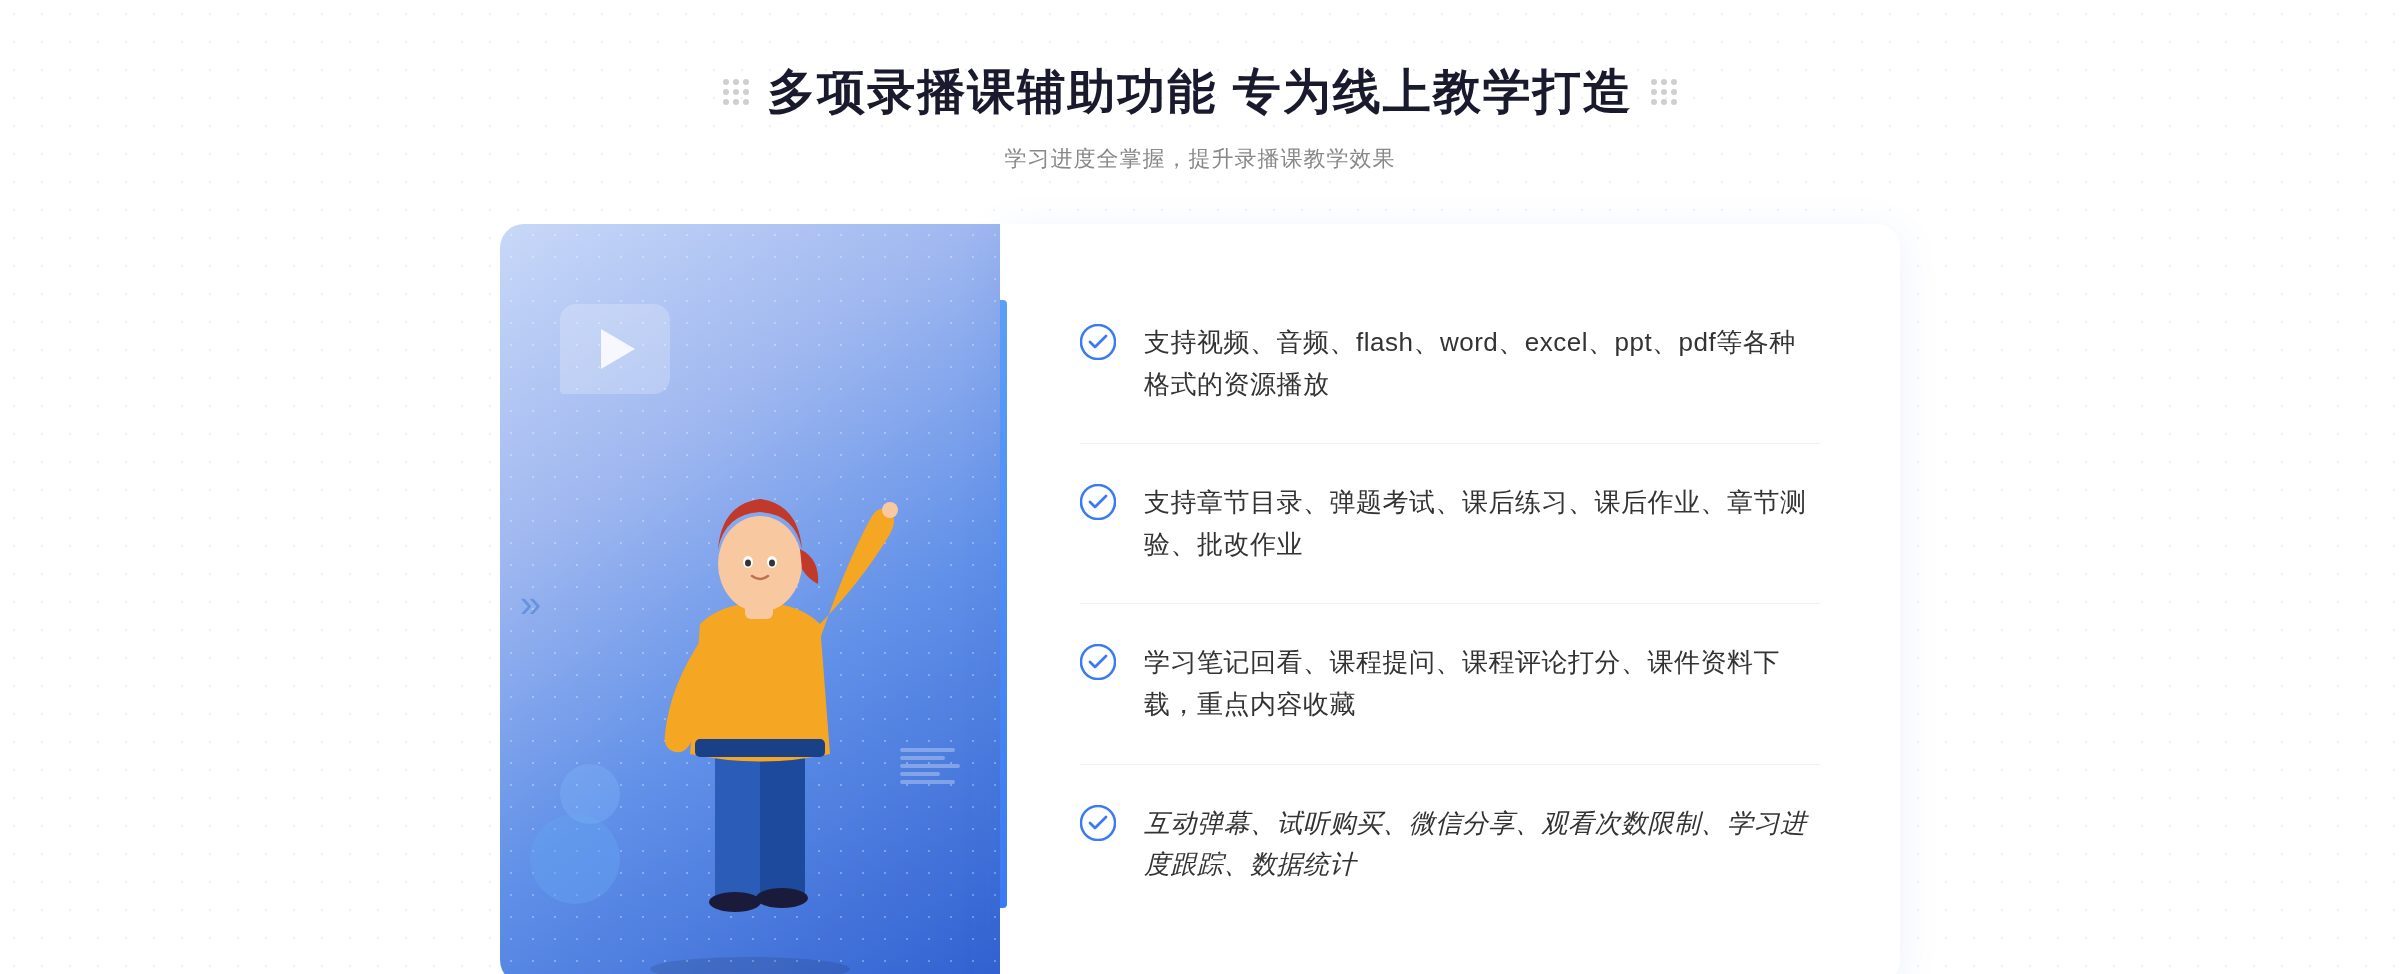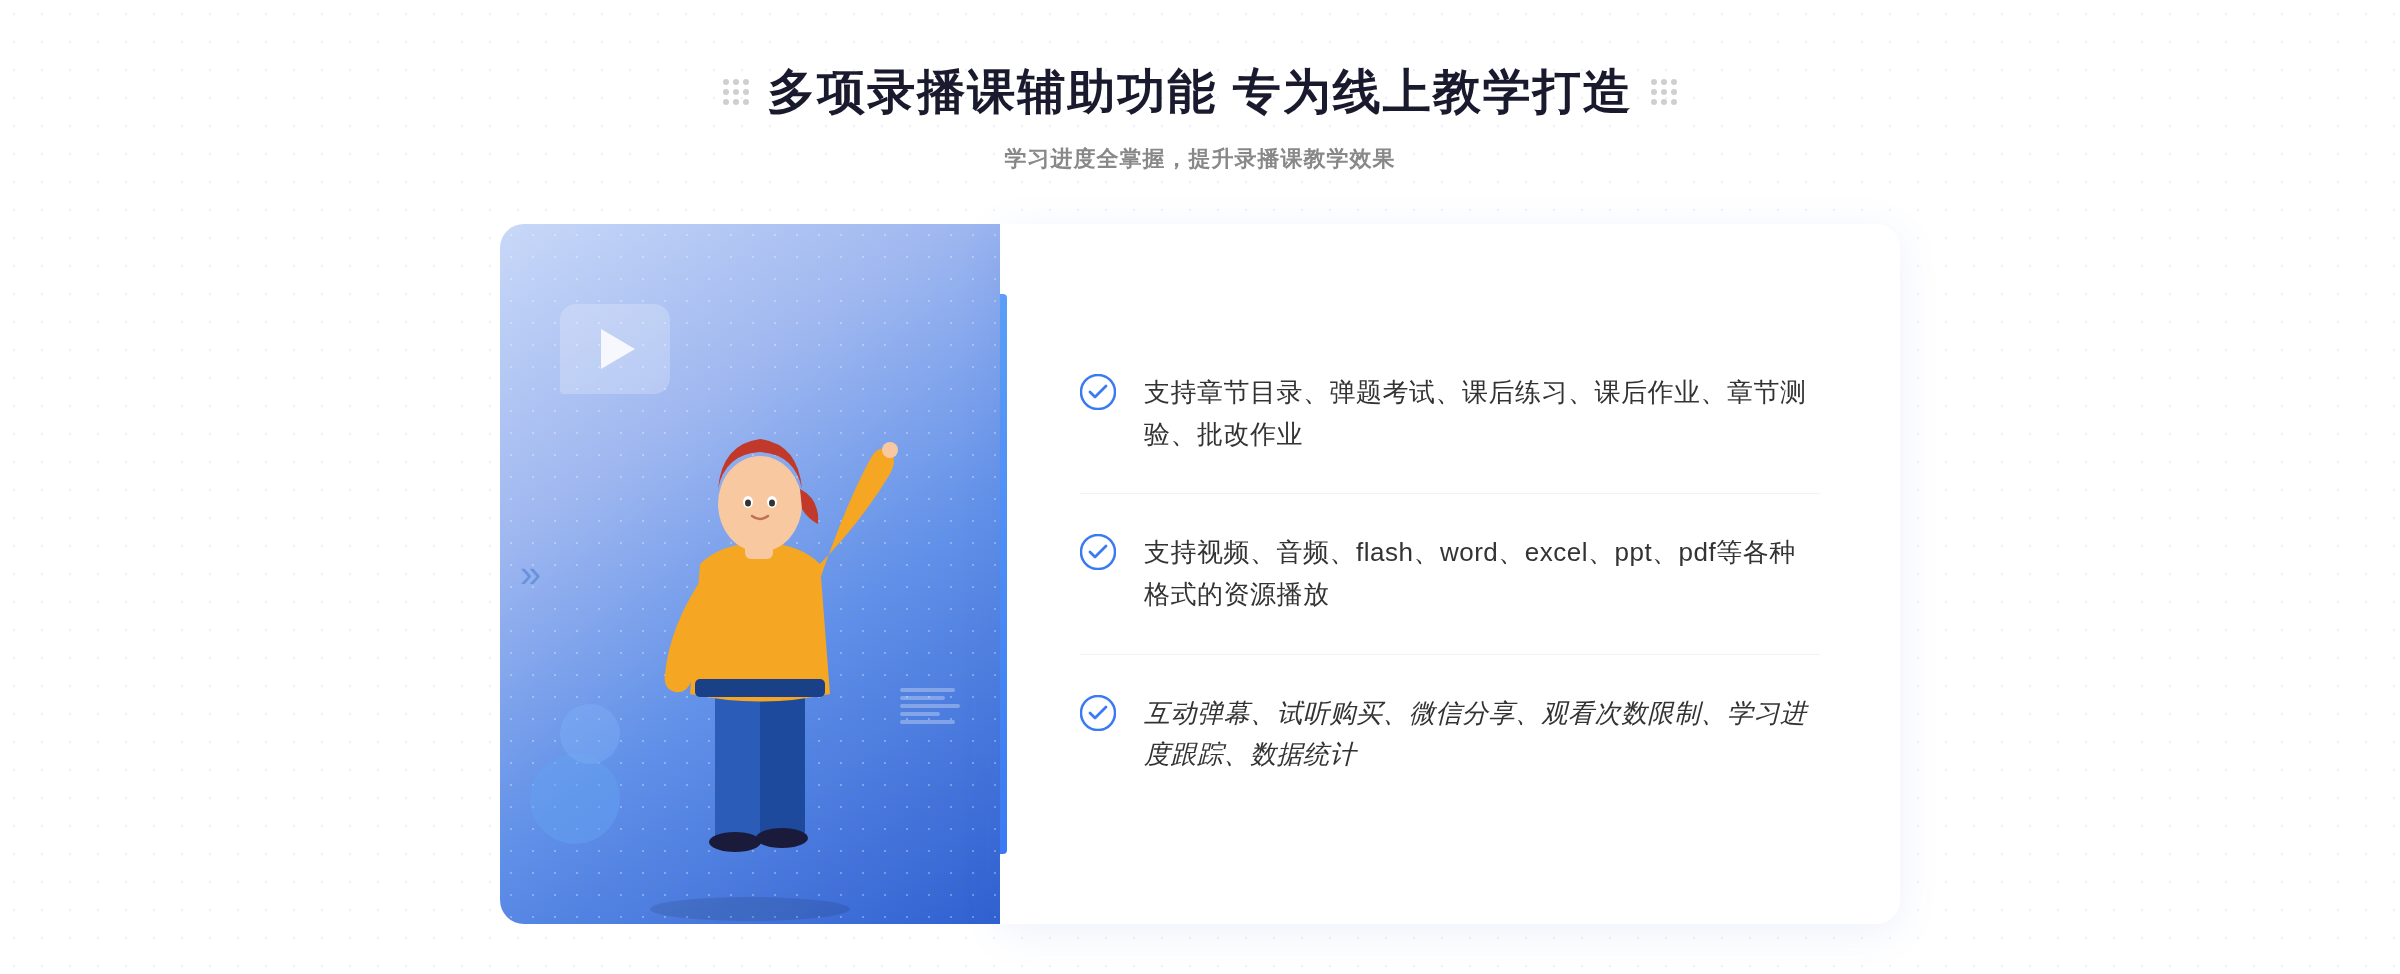--- a/index.html
+++ b/index.html
@@ -54,21 +54,21 @@
     .main-title {
       font-size: 48px;
       font-weight: 700;
       color: #1a1a2e;
       letter-spacing: 2px;
     }
 
     .sub-title {
       font-size: 22px;
       color: #888;
-      font-weight: 700;
+      font-weight: 400;
       letter-spacing: 1px;
     }
 
     .content-area {
       width: 1400px;
       display: flex;
       align-items: stretch;
       position: relative;
       z-index: 1;
       gap: 0;
@@ -339,41 +339,50 @@
 
         <circle cx="330" cy="106" r="8" fill="#f8c8a0"></circle>
 
         <rect x="135" y="335" width="130" height="18" rx="5" fill="#1a4088"></rect>
       </svg>
 
     </div>
 
     <div class="right-panel">
       <div class="accent-bar"></div>
+
+      <div class="feature-item">
+        <div class="check-icon">
+          <svg viewBox="0 0 36 36" xmlns="http://www.w3.org/2000/svg">
+            <circle cx="18" cy="18" r="17" fill="none" stroke="#3a7af4" stroke-width="2.5"></circle>
+            <polyline points="10,18 15,23 26,12" fill="none" stroke="#3a7af4" stroke-width="2.8" stroke-linecap="round" stroke-linejoin="round"></polyline>
+          </svg>
+        </div>
+        <span class="feature-text">支持视频、音频、flash、word、excel、ppt、pdf等各种格式的资源播放</span>
+      </div>
 
       <div class="feature-item">
         <div class="check-icon">
           <svg viewBox="0 0 36 36" xmlns="http://www.w3.org/2000/svg">
             <circle cx="18" cy="18" r="17" fill="none" stroke="#3a7af4" stroke-width="2.5"></circle>
             <polyline points="10,18 15,23 26,12" fill="none" stroke="#3a7af4" stroke-width="2.8" stroke-linecap="round" stroke-linejoin="round"></polyline>
           </svg>
         </div>
         <span class="feature-text">支持章节目录、弹题考试、课后练习、课后作业、章节测验、批改作业</span>
       </div>
 
       <div class="feature-item">
         <div class="check-icon">
           <svg viewBox="0 0 36 36" xmlns="http://www.w3.org/2000/svg">
             <circle cx="18" cy="18" r="17" fill="none" stroke="#3a7af4" stroke-width="2.5"></circle>
             <polyline points="10,18 15,23 26,12" fill="none" stroke="#3a7af4" stroke-width="2.8" stroke-linecap="round" stroke-linejoin="round"></polyline>
           </svg>
         </div>
-        <span class="feature-text">支持视频、音频、flash、word、excel、ppt、pdf等各种格式的资源播放</span>
-      </div>
-
+        <span class="feature-text">学习笔记回看、课程提问、课程评论打分、课件资料下载，重点内容收藏</span>
+      </div>
 
       <div class="feature-item">
         <div class="check-icon">
           <svg viewBox="0 0 36 36" xmlns="http://www.w3.org/2000/svg">
             <circle cx="18" cy="18" r="17" fill="none" stroke="#3a7af4" stroke-width="2.5"></circle>
             <polyline points="10,18 15,23 26,12" fill="none" stroke="#3a7af4" stroke-width="2.8" stroke-linecap="round" stroke-linejoin="round"></polyline>
           </svg>
         </div>
         <span class="feature-text">互动弹幕、试听购买、微信分享、观看次数限制、学习进度跟踪、数据统计</span>
       </div>

